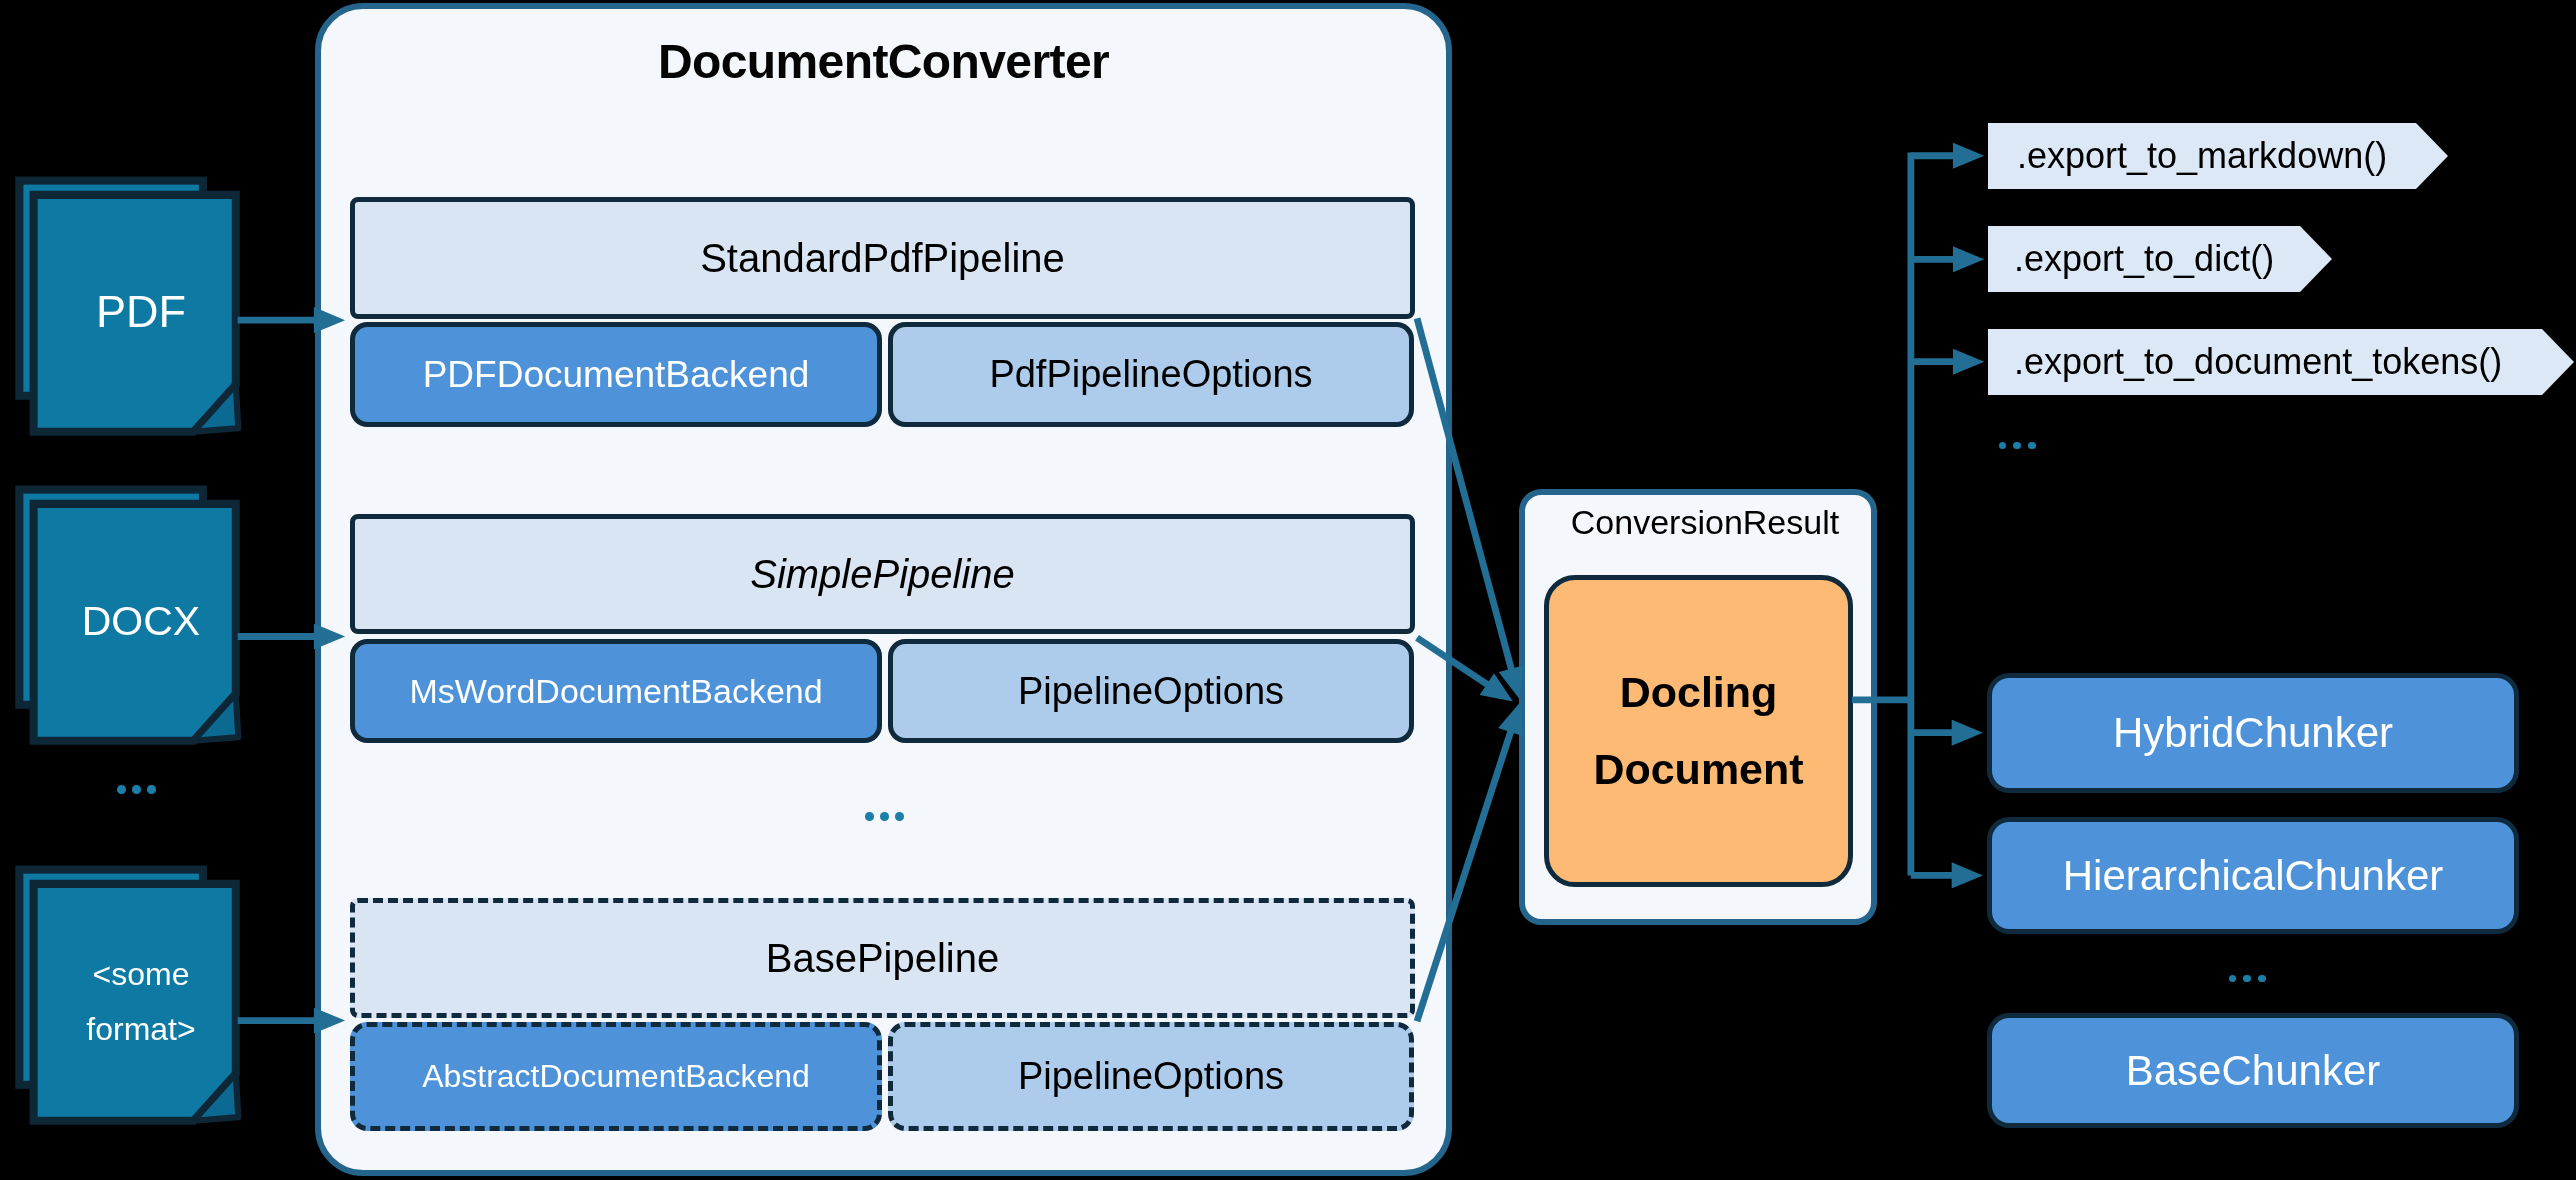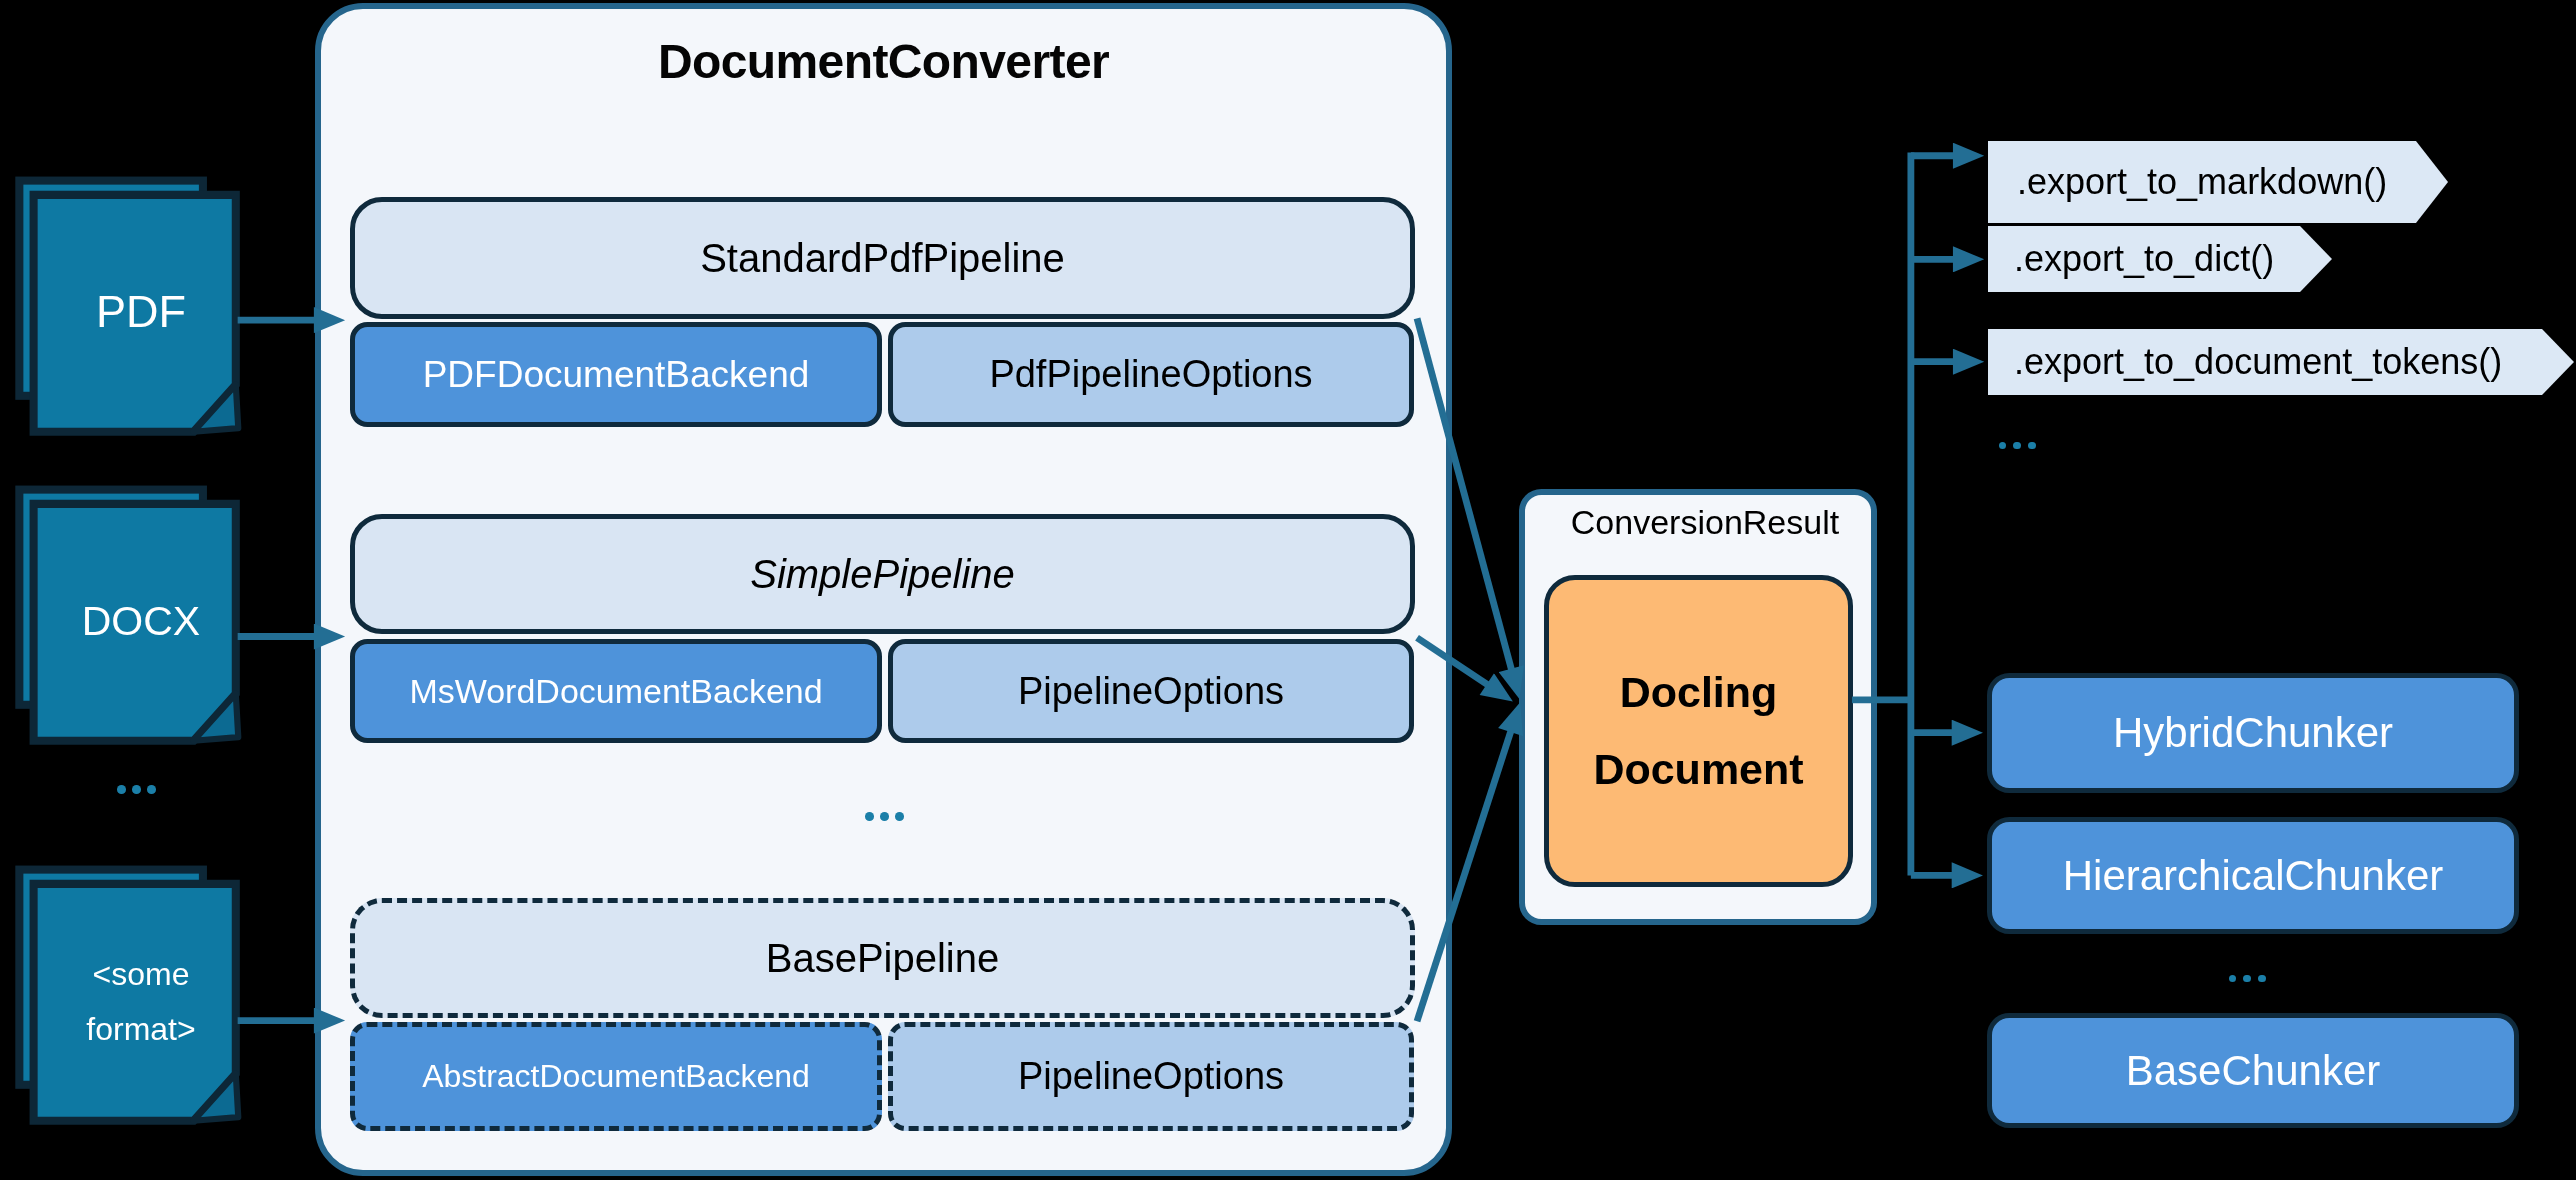--- a/index.html
+++ b/index.html
@@ -10,21 +10,21 @@
   .abs{position:absolute;box-sizing:border-box;}
   .flexc{display:flex;align-items:center;justify-content:center;text-align:center;}
 
   
   .panel{
     background:#F4F7FB;border:6.2px solid #25658C;border-radius:48px;
   }
   .panel-title{font-size:48px;font-weight:bold;color:#050505;letter-spacing:-0.6px;text-align:right;}
 
   
-  .pipe-big{background:#D9E5F3;border:5px solid #0F2A3C;border-radius:32px;
+  .pipe-big{background:#D9E5F3;border:5px solid #0F2A3C;border-radius:8px;
     font-size:40px;color:#000;}
   .backend{background:#4E93DA;border:5px solid #0F2A3C;border-radius:17.4px;
     color:#fff;}
   .options{background:#ADCBEB;border:5px solid #0F2A3C;border-radius:17.4px;
     font-size:38px;color:#000;}
   .dashed{border-style:dashed;}
 
   
   .cr-box{background:#F4F7FB;border:6.2px solid #25658C;border-radius:22.3px;}
   .cr-label{font-size:34px;color:#000;}
@@ -130,21 +130,21 @@
   </div>
 
   <div class="abs pipe-big dashed flexc" style="left:350px;top:898px;width:1065px;height:120px;z-index:2;">BasePipeline</div>
   <div class="abs backend dashed flexc" style="left:350px;top:1022px;width:532px;height:109px;z-index:2;font-size:32px;">AbstractDocumentBackend</div>
   <div class="abs options dashed flexc" style="left:888px;top:1022px;width:526px;height:109px;z-index:2;">PipelineOptions</div>
 
   <div class="abs cr-box" style="left:1519px;top:489px;width:358px;height:436px;z-index:2;"></div>
   <div class="abs cr-label flexc" style="left:1519px;top:501px;width:358px;height:43px;z-index:3;margin-left:7px;">ConversionResult</div>
   <div class="abs docling flexc" style="left:1544px;top:575px;width:309px;height:312px;z-index:3;padding:0 25px;">Docling Document</div>
 
-  <div class="abs chev" style="left:1988px;top:141px;width:460px;height:82px;padding-left:29px;">.export_to_markdown()</div>
+  <div class="abs chev" style="left:1988px;top:123px;width:460px;height:66px;padding-left:29px;">.export_to_markdown()</div>
   <div class="abs chev" style="left:1988px;top:226px;width:344px;height:66px;">.export_to_dict()</div>
   <div class="abs chev" style="left:1988px;top:329px;width:586px;height:66px;">.export_to_document_tokens()</div>
 
   <div class="abs dots d11" style="left:1995px;top:442px;">
     <span class="dot"></span>
       <span class="dot"></span>
       <span class="dot"></span>
   </div>
 
   <div class="abs chunker flexc" style="left:1987px;top:673px;width:532px;height:120px;">HybridChunker</div>

